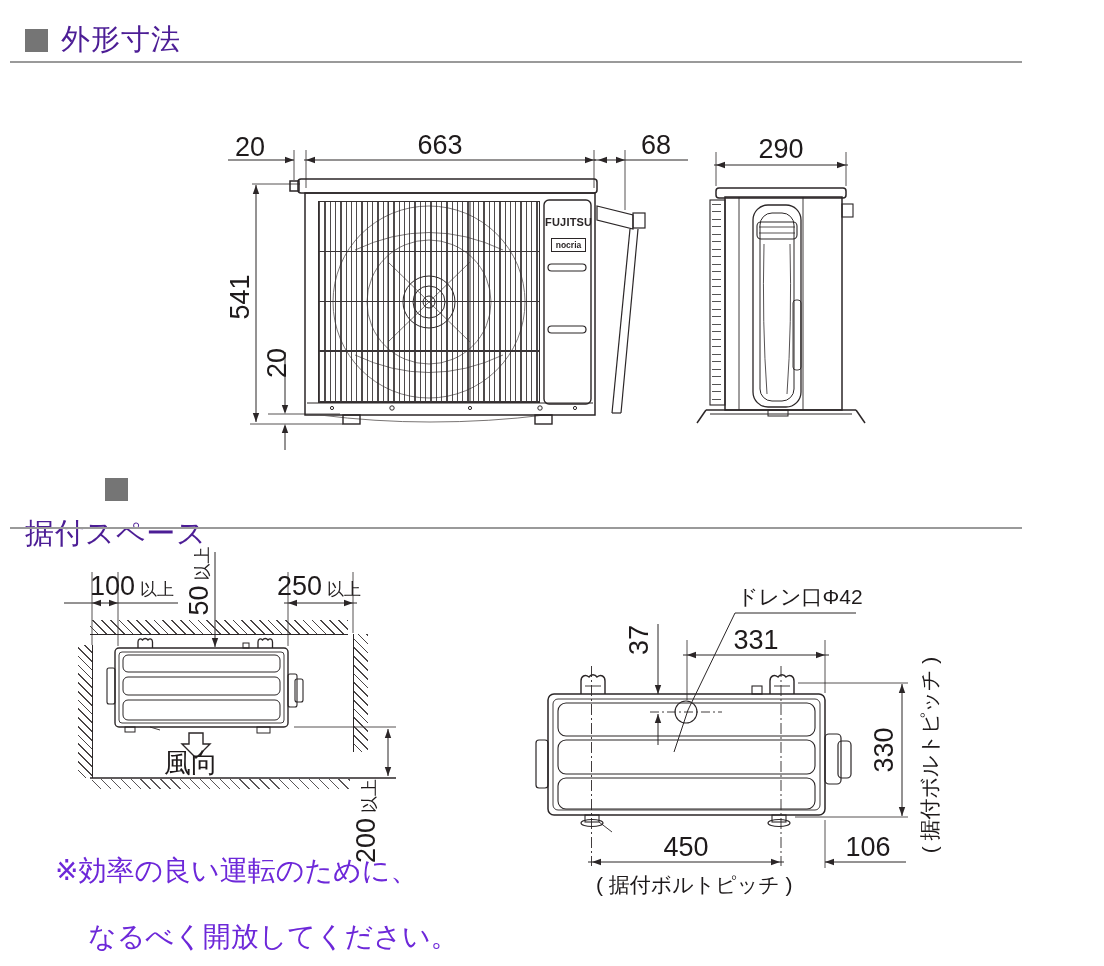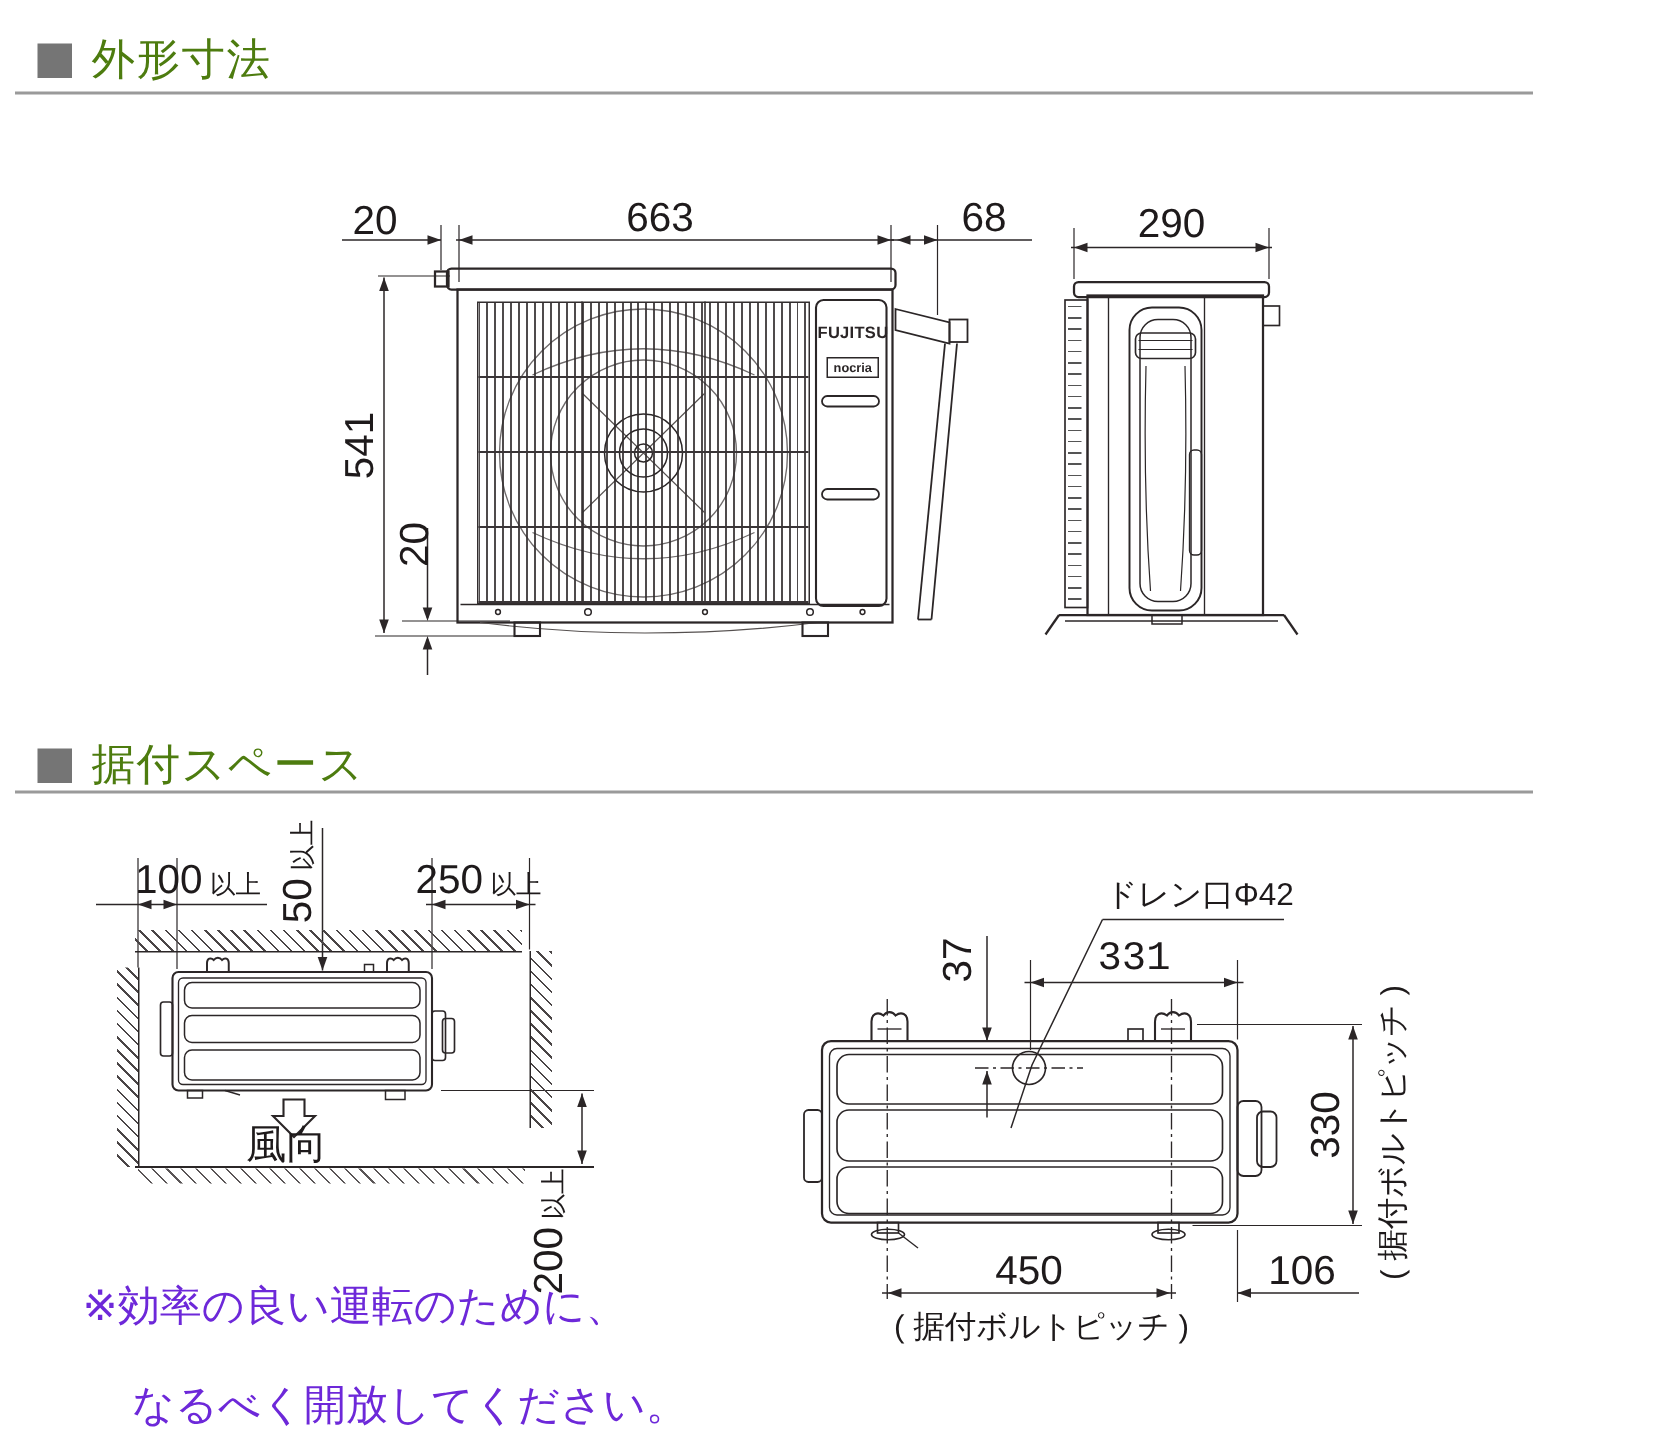--- a/index.html
+++ b/index.html
@@ -1,20 +1,20 @@
 <!DOCTYPE html>
 <html><head>
 <meta charset="utf-8">
 <style>
   html,body{margin:0;padding:0;background:#fff;}
   #stage{position:relative;width:1104px;height:966px;background:#fff;overflow:hidden;
          font-family:"Liberation Sans","DejaVu Sans",sans-serif;color:#1e1a1b;}
   .hdr{position:absolute;display:flex;align-items:center;gap:13px;}
   .hdr .sq{width:23px;height:23px;background:#757575;}
-  .hdr .t{font-size:29px;color:#4d7c0f;letter-spacing:1px;}
+  .hdr .t{font-size:29px;color:#4c1d95;letter-spacing:1px;}
   .rule{position:absolute;left:10px;width:1012px;height:0;border-top:2px solid #9a9a9a;}
   .lbl{position:absolute;white-space:nowrap;display:flex;align-items:baseline;gap:5px;
        font-size:27px;color:#1e1a1b;line-height:1;}
   .lbl .suf{font-size:17px;}
   .cen{justify-content:center;}
   .rot{transform:translate(-50%,-50%) rotate(-90deg);}
   .small{font-size:21px;}
   .note{position:absolute;font-size:28px;color:#6d28d9;line-height:1;white-space:nowrap;}
   .grille{position:absolute;left:318px;top:201px;width:222px;height:202px;
      border:1.6px solid #332e2f;box-sizing:border-box;
@@ -35,21 +35,21 @@
 <body>
 
 <div id="stage">
 
   <div class="hdr" style="left:25px;top:20px;">
     <div class="sq"></div>
     <div class="t">外形寸法</div>
   </div>
   <div class="rule" style="top:61px;"></div>
 
-  <div class="hdr" style="left:25px;top:490px;">
+  <div class="hdr" style="left:25px;top:478px;flex-direction:column;">
     <div class="sq"></div>
     <div class="t">据付スペース</div>
   </div>
   <div class="rule" style="top:527px;"></div>
 
   <svg width="1104" height="966" viewBox="0 0 1104 966">
     <g stroke="#2b2627" fill="none" stroke-width="1.5">
 
       <g>
         <rect x="298" y="179" width="299" height="14" rx="3"></rect>
@@ -310,21 +310,21 @@
   <div class="lbl" style="left:164px;top:750px;">
       <span>風向</span>
     </div>
 
   <div class="lbl" style="left:737px;top:586px;font-size:21px;">
       <span>ドレン口Φ42</span>
     </div>
   <div class="lbl rot" style="left:639px;top:640px;">
       <span>37</span>
     </div>
-  <div class="lbl cen" style="left:726px;top:627px;width:60px;font-family:Liberation Mono, monospace;">
+  <div class="lbl cen" style="left:726px;top:627px;width:60px;">
       <span>331</span>
     </div>
   <div class="lbl rot" style="left:884px;top:750px;">
       <span>330</span>
     </div>
   <div class="lbl cen" style="left:656px;top:834px;width:60px;">
       <span>450</span>
     </div>
   <div class="lbl cen" style="left:836px;top:834px;width:64px;">
       <span>106</span>

